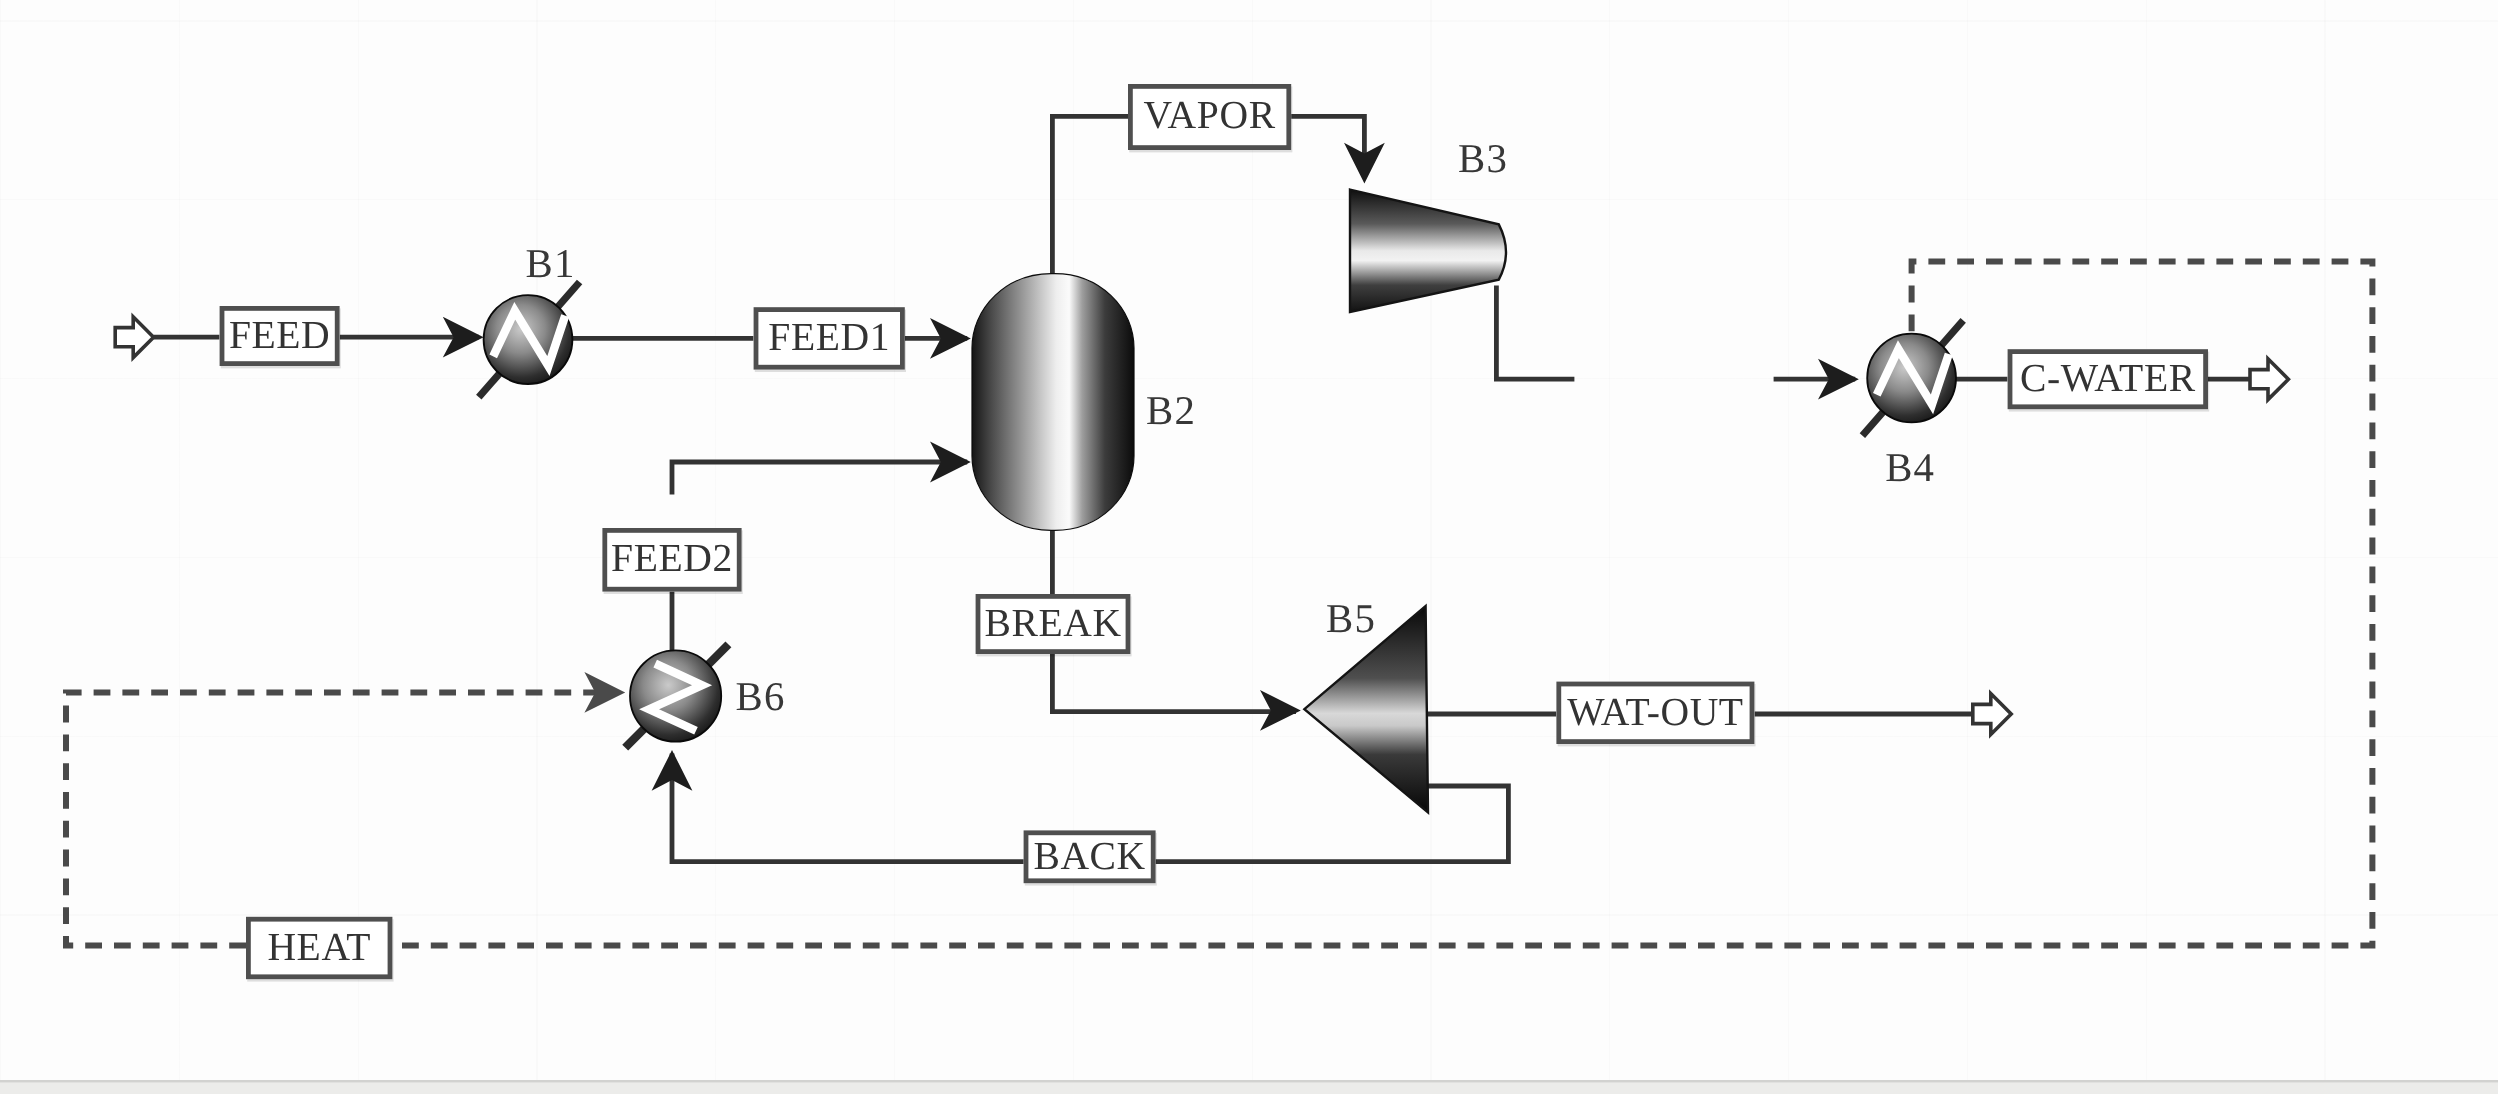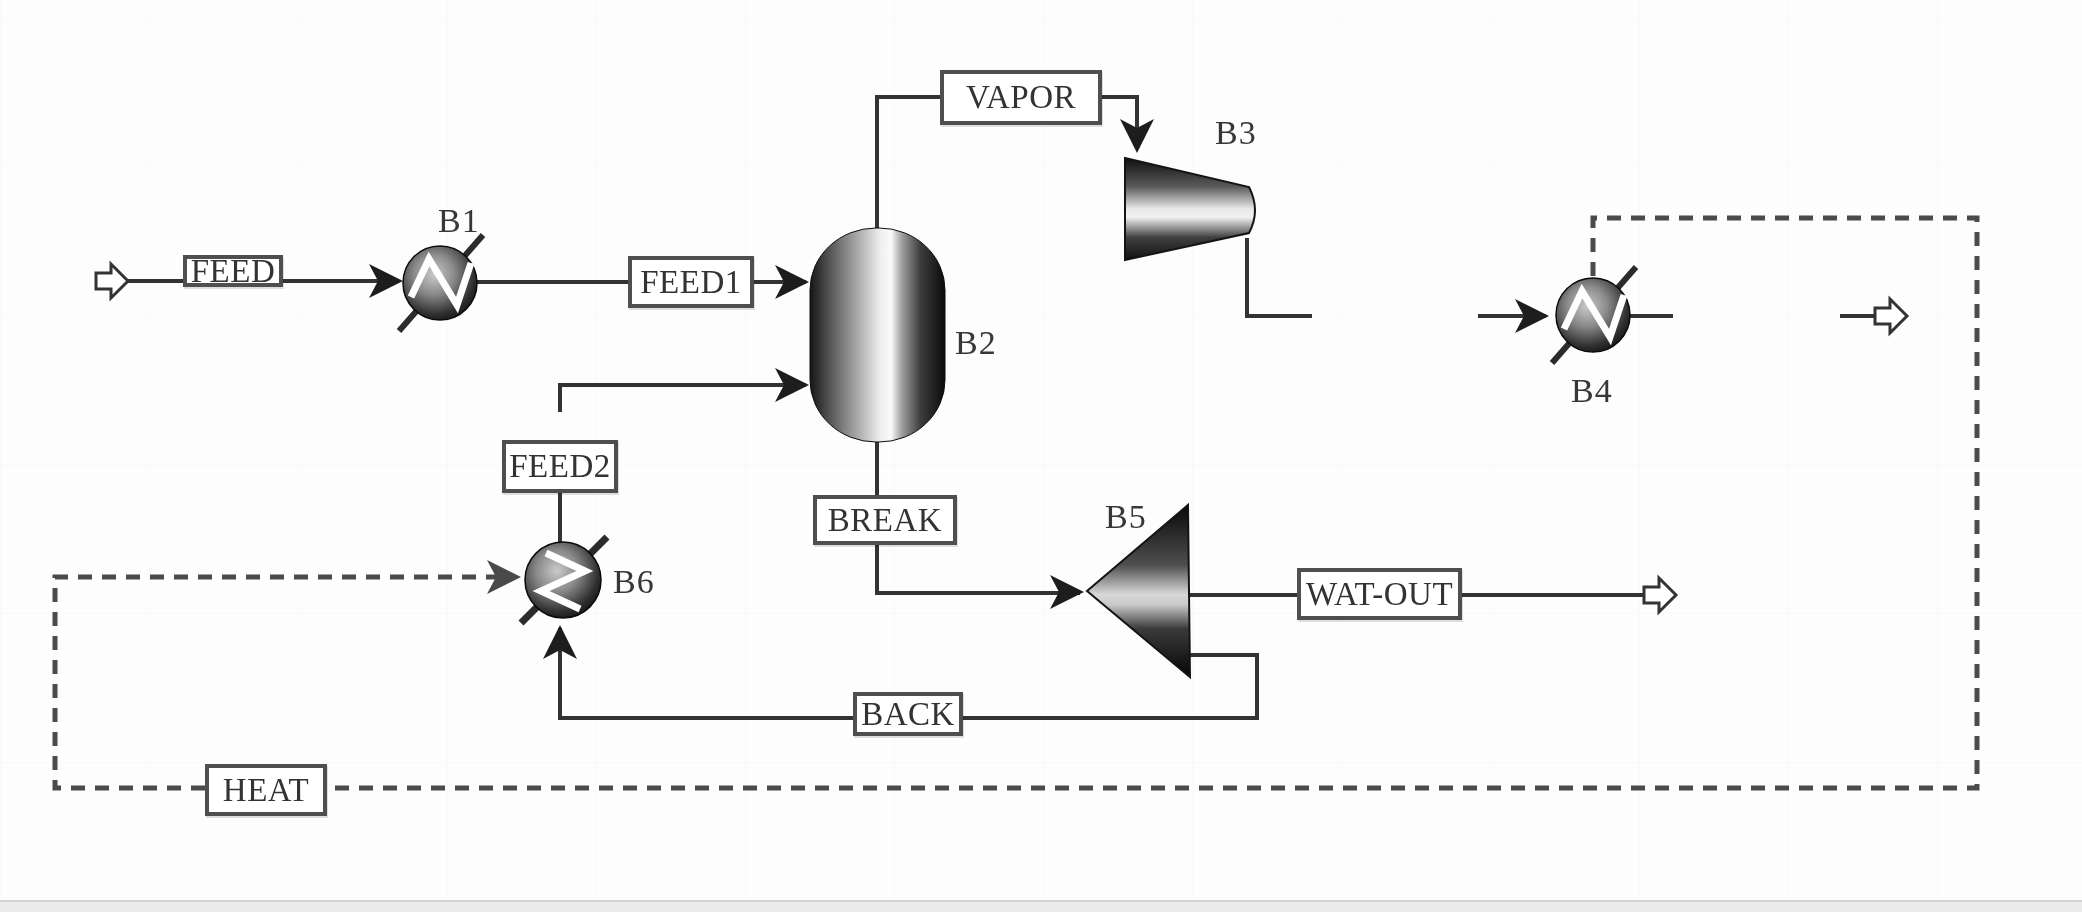--- a/index.html
+++ b/index.html
@@ -134,25 +134,26 @@
       <polygon points="1087,591 1188,505 1190,677" fill="url(#pumpGrad)" stroke="#141414" stroke-width="2"></polygon>
     </g>
 
     <g>
       <line x1="521" y1="623" x2="607" y2="537" stroke="#2b2b2b" stroke-width="7"></line>
       <circle cx="563" cy="580" r="38" fill="url(#hxGrad)" stroke="#0a0a0a" stroke-width="1.5"></circle>
       <polyline points="546,553 585,571 541,591 580,609" stroke="#ffffff" stroke-width="7" fill="none"></polyline>
     </g>
   </svg>
 
-  <div class="stream-box" style="left:183px;top:255px;width:100px;height:32px;">FEED</div>
+  <div class="stream-box" style="left:183px;top:255px;width:100px;height:50px;">FEED</div>
   <div class="stream-box" style="left:628px;top:256px;width:126px;height:52px;">FEED1</div>
-  <div class="stream-box" style="left:940px;top:70px;width:162px;height:55px;">VAPOR</div>
+  <div class="stream-box" style="left:940px;top:70px;width:136px;height:55px;">VAPOR</div>
   <div class="stream-box" style="left:502px;top:412px;width:116px;height:53px;margin-top:28px;">FEED2</div>
-  <div class="stream-box" style="left:813px;top:495px;width:144px;height:50px;">BREAK</div>
+  <div class="stream-box" style="left:813px;top:495px;width:129px;height:50px;">BREAK</div>
+  <div class="stream-box" style="left:1673px;top:291px;width:167px;height:50px;">C-WATER</div>
   <div class="stream-box" style="left:1297px;top:568px;width:165px;height:52px;">WAT-OUT</div>
   <div class="stream-box" style="left:853px;top:692px;width:110px;height:44px;">BACK</div>
   <div class="stream-box" style="left:205px;top:764px;width:122px;height:52px;">HEAT</div>
 
   <div class="block-label" style="left:420px;top:202px;margin-left:18px;">B1</div>
   <div class="block-label" style="left:955px;top:324px;">B2</div>
   <div class="block-label" style="left:1215px;top:114px;">B3</div>
   <div class="block-label" style="left:1571px;top:372px;">B4</div>
   <div class="block-label" style="left:1105px;top:498px;">B5</div>
   <div class="block-label" style="left:613px;top:563px;">B6</div>

